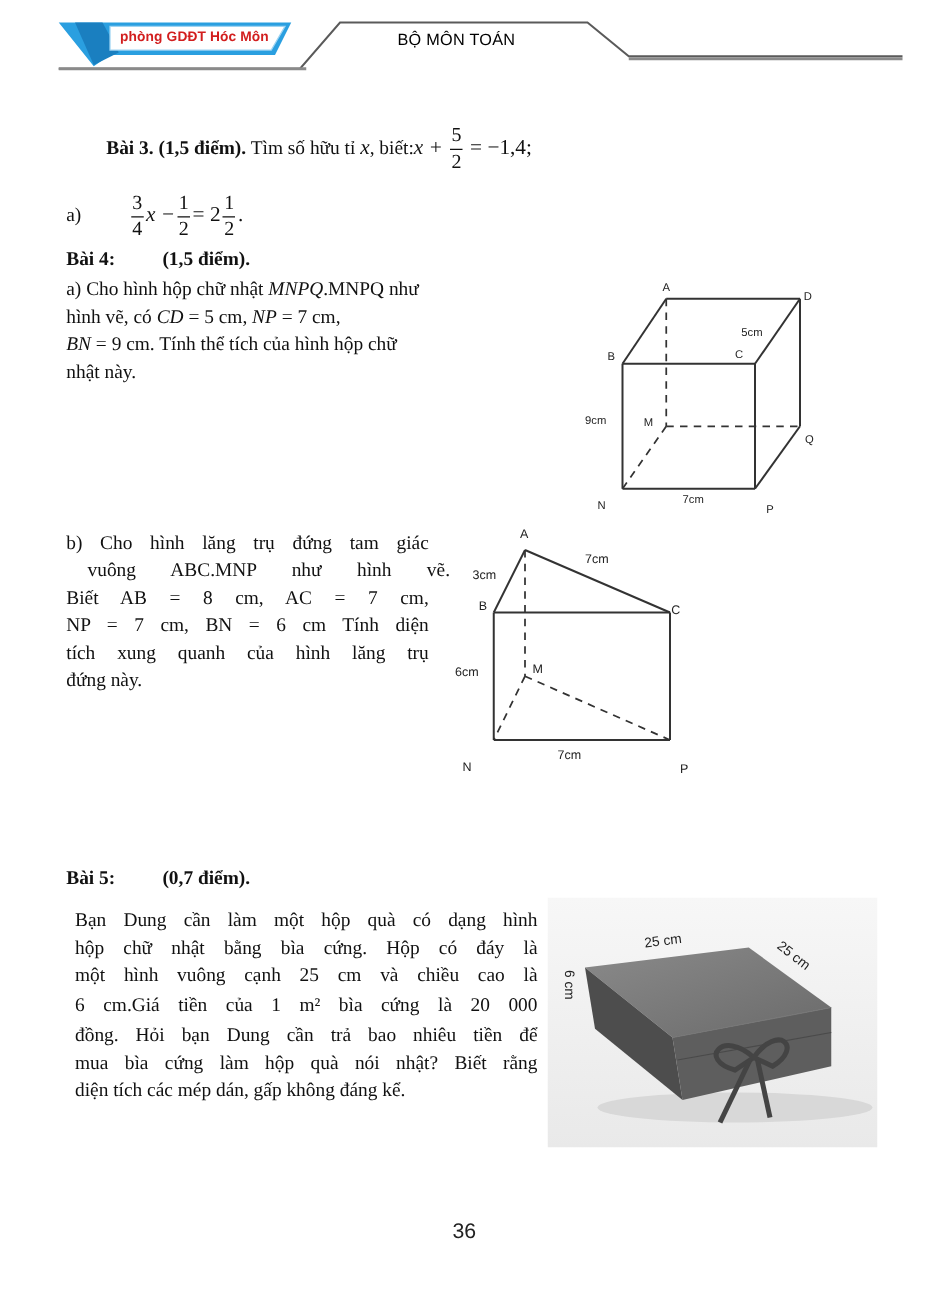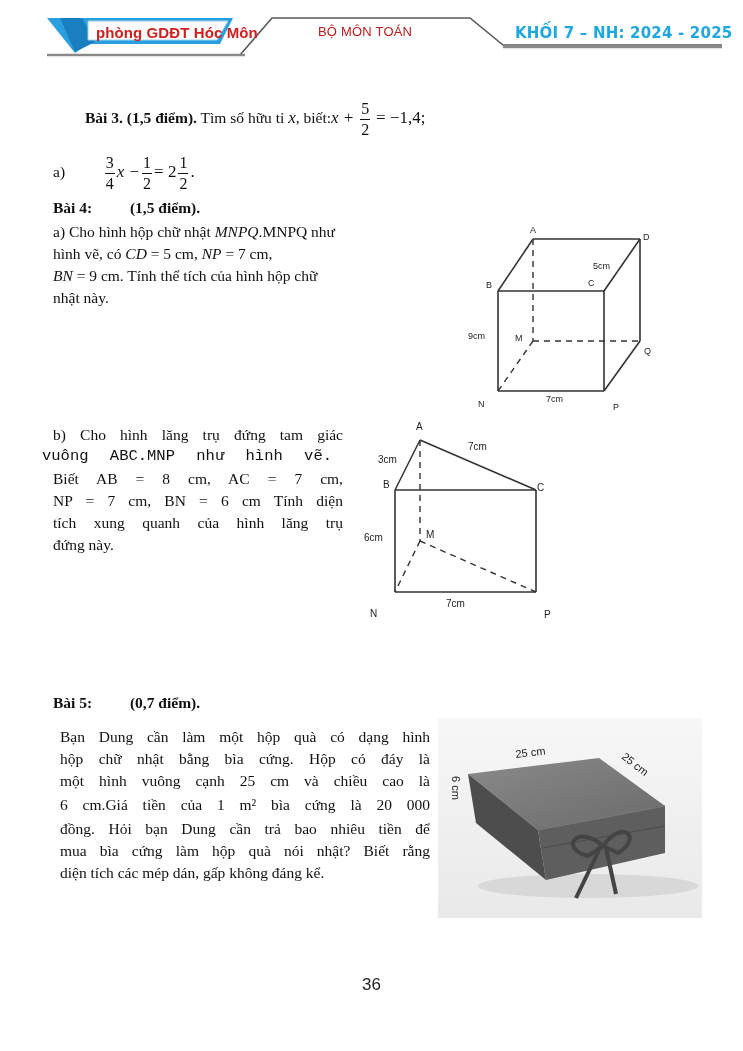--- a/index.html
+++ b/index.html
@@ -2,22 +2,22 @@
 <html><head>
 <meta charset="utf-8">
 <style>
   * { box-sizing: border-box; margin: 0; padding: 0; }
   html, body { width: 743px; height: 1051px; background: #fff; overflow: hidden; }
   body { position: relative; font-family: "Liberation Serif", serif; color: #111; }
 
   
   .header { position: absolute; left: 0; top: 0; width: 743px; height: 60px; }
   .header svg { position: absolute; left: 0; top: 0; }
-  .hdr-school { position: absolute; left: 96px; top: 24px; font-family: "Liberation Sans", sans-serif; font-size: 15px; font-weight: bold; color: #d21e1e; letter-spacing: 0.1px; }
-  .hdr-subject { position: absolute; left: 318px; top: 24px; font-family: "Liberation Sans", sans-serif; font-size: 13px; color: #b91c1c; letter-spacing: 0.2px; }
+  .hdr-school { position: absolute; left: 96px; top: 24px; font-family: "Liberation Sans", sans-serif; font-size: 11px; font-weight: bold; color: #d21e1e; letter-spacing: 0.1px; }
+  .hdr-subject { position: absolute; left: 318px; top: 24px; font-family: "Liberation Sans", sans-serif; font-size: 13px; color: #000000; letter-spacing: 0.2px; }
   .hdr-grade { position: absolute; left: 515px; top: 24px; font-family: "DejaVu Sans", sans-serif; font-size: 15px; font-weight: bold; color: #1ea7e0; letter-spacing: 0.2px; }
 
   
   .t { position: absolute; font-size: 15.5px; line-height: 19px; white-space: nowrap; }
   .b { font-weight: bold; }
   .i { font-style: italic; }
   .just { white-space: normal; text-align: justify; text-align-last: justify; }
 
   .frac { display: inline-block; vertical-align: middle; text-align: center; line-height: 1; margin: 0 2px; }
   .frac > span { display: block; font-size: 16px; padding: 0 1px; }
@@ -39,21 +39,20 @@
     <polygon points="47,18 233,18 220,44 88,44 75,53" fill="#2a9fe0"></polygon>
     <polygon points="60,18 82,18 95,42 75,52" fill="#1a7fc0"></polygon>
     <polygon points="88,21 228,21 217,40 88,40" fill="#ffffff" stroke="#9fd4f2" stroke-width="1"></polygon>
 
     <polyline points="47,55 240,55 272,18 470,18 503,45 722,45" fill="none" stroke="#5a5a5a" stroke-width="1.6"></polyline>
     <line x1="47" y1="55" x2="245" y2="55" stroke="#8a8a8a" stroke-width="2.4"></line>
     <line x1="503" y1="47" x2="722" y2="47" stroke="#8a8a8a" stroke-width="2.4"></line>
   </svg>
   <span class="hdr-school">phòng GDĐT Hóc Môn</span>
   <span class="hdr-subject">BỘ MÔN TOÁN</span>
-  <span class="hdr-grade">KHỐI 7 – NH: 2024 - 2025</span>
 </div>
 
 <div class="t" style="left:53px; top:101px;margin-left:32px;">
   <span class="b">Bài 3. (1,5 điểm).</span>
   <span>Tìm số hữu tỉ</span>
   <span class="i math">x</span><span>, biết:</span><span class="i math">x +</span>
   <span class="frac"><span class="num">5</span><span class="den">2</span></span>
   <span class="math">= −1,4;</span>
 </div>
 
@@ -104,21 +103,21 @@
     <text x="173" y="195">P</text>
     <text x="204" y="139">Q</text>
     <text x="28" y="124">9cm</text>
     <text x="106" y="187">7cm</text>
     <text x="153" y="54">5cm</text>
   </g>
 </svg>
 
 <div>
   <div class="t just" style="left:53px; top:425px; width:290px;">b) Cho hình lăng trụ đứng tam giác</div>
-  <div class="t just" style="left:42px; top:447px; width:290px;font-family:Liberation Mono, monospace;">vuông ABC.MNP như hình vẽ.</div>
+  <div class="t just" style="left:70px; top:447px; width:290px;">vuông ABC.MNP như hình vẽ.</div>
   <div class="t just" style="left:53px; top:469px; width:290px;">Biết AB = 8 cm, AC = 7 cm,</div>
   <div class="t just" style="left:53px; top:491px; width:290px;">NP = 7 cm, BN = 6 cm Tính diện</div>
   <div class="t just" style="left:53px; top:513px; width:290px;">tích xung quanh của hình lăng trụ</div>
   <div class="t" style="left:53px; top:535px;">đứng này.</div>
 </div>
 
 <svg class="fig" style="left:350px; top:410px;" width="220" height="220">
   <g stroke="#333" stroke-width="1.6" fill="none">
     <line x1="70" y1="30" x2="45" y2="80"></line>
     <line x1="70" y1="30" x2="186" y2="80"></line>

